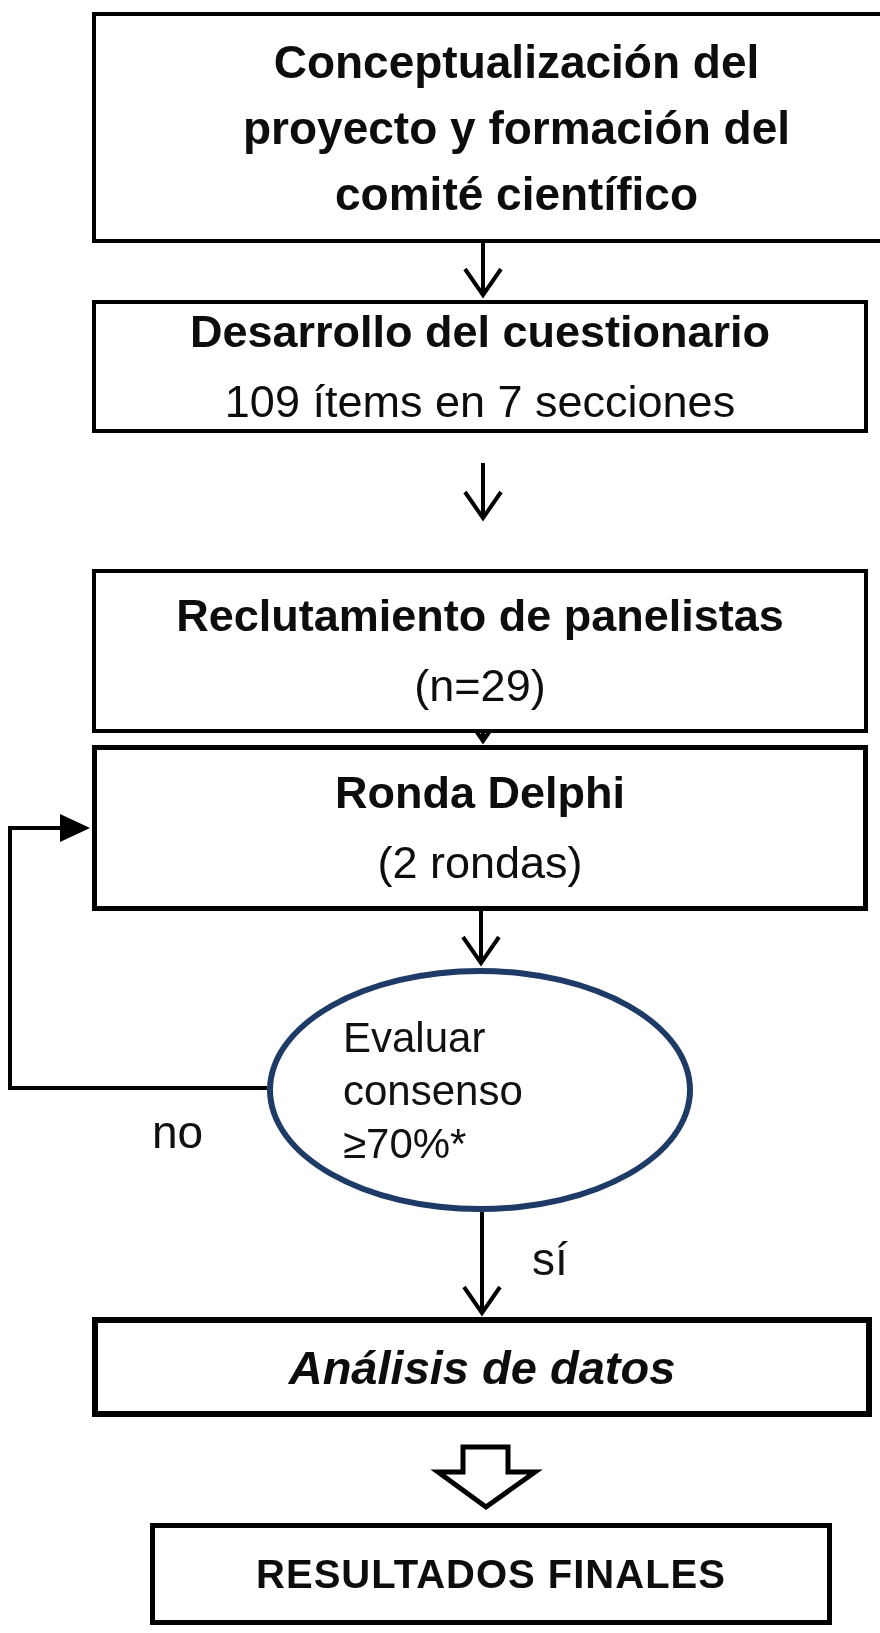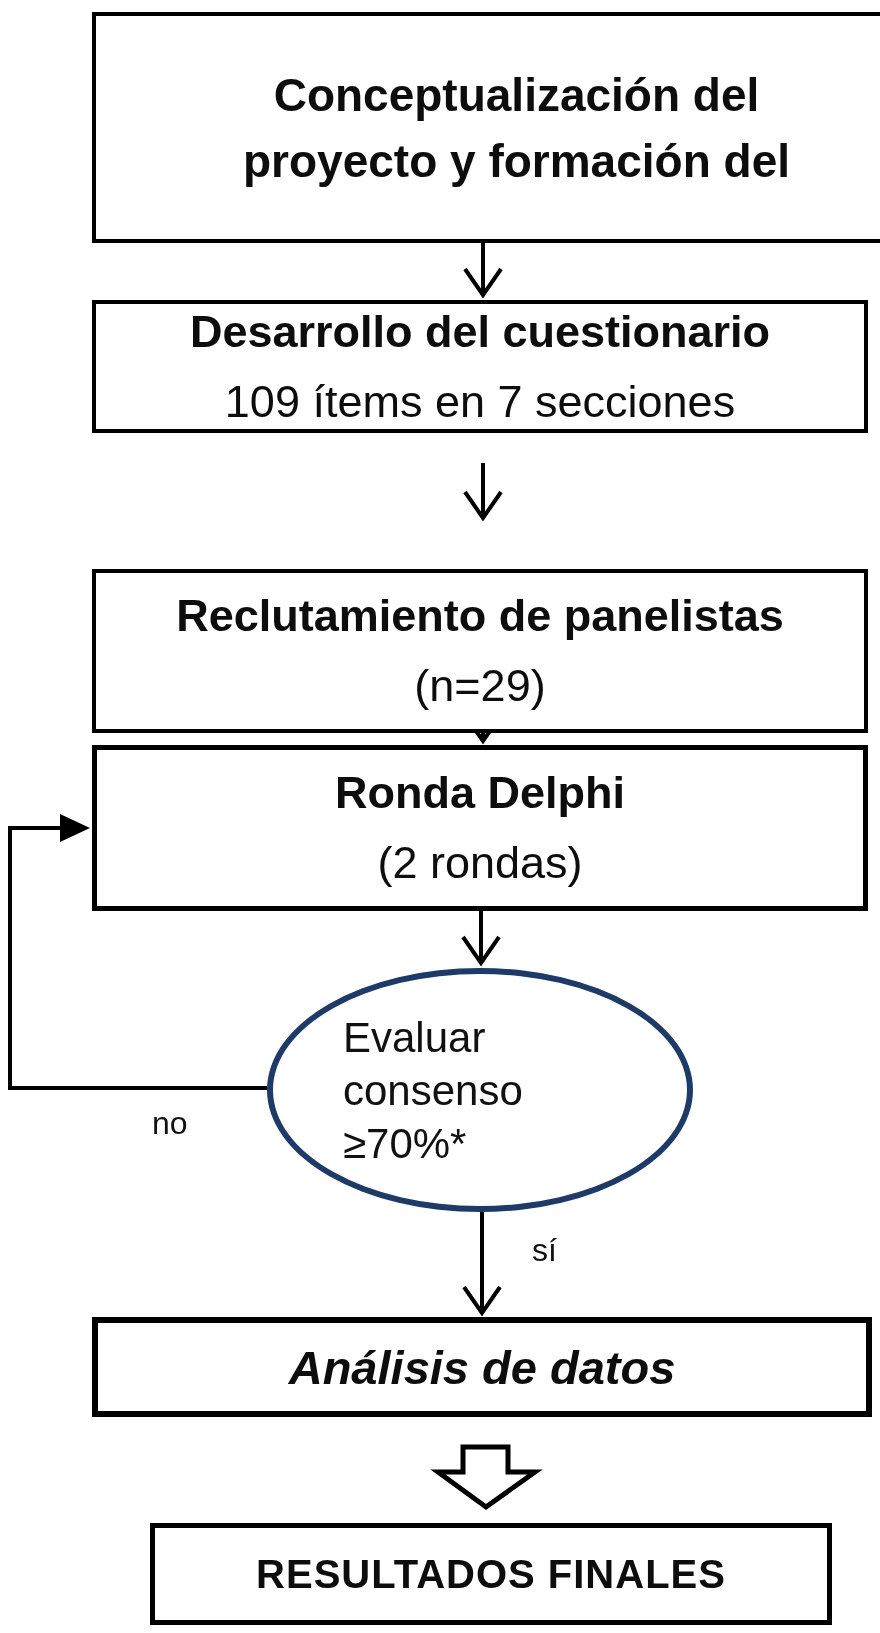--- a/index.html
+++ b/index.html
@@ -52,21 +52,21 @@
   .ellipse-text {
     margin-left: 70px;
     text-align: left;
     font-size: 42px;
     line-height: 53px;
     font-weight: normal;
     color: #111111;
   }
   .edge-label {
     position: absolute;
-    font-size: 32px;
+    font-size: 46px;
     font-weight: normal;
     color: #111111;
   }
   .label-no { left: 152px; top: 1105px; }
   .label-si { left: 532px; top: 1232px; }
 </style>
 </head>
 <body>
 
 <div class="canvas">
@@ -104,20 +104,21 @@
     </g>
 
     <g>
       <polygon points="463,1447 508,1447 508,1472 535,1472 486,1507 438,1472 463,1472" fill="#ffffff" stroke="#000000" stroke-width="5" stroke-linejoin="miter"></polygon>
     </g>
   </svg>
 
   <div class="fbox box1">
     <span class="line">Conceptualización del</span>
     <span class="line">proyecto y formación del</span>
+    <span class="line">comité científico</span>
   </div>
 
   <div class="fbox box2">
     <span class="title">Desarrollo del cuestionario</span>
     <span class="subtitle">109 ítems en 7 secciones</span>
   </div>
 
   <div class="fbox box3">
     <span class="title">Reclutamiento de panelistas</span>
     <span class="subtitle">(n=29)</span>

